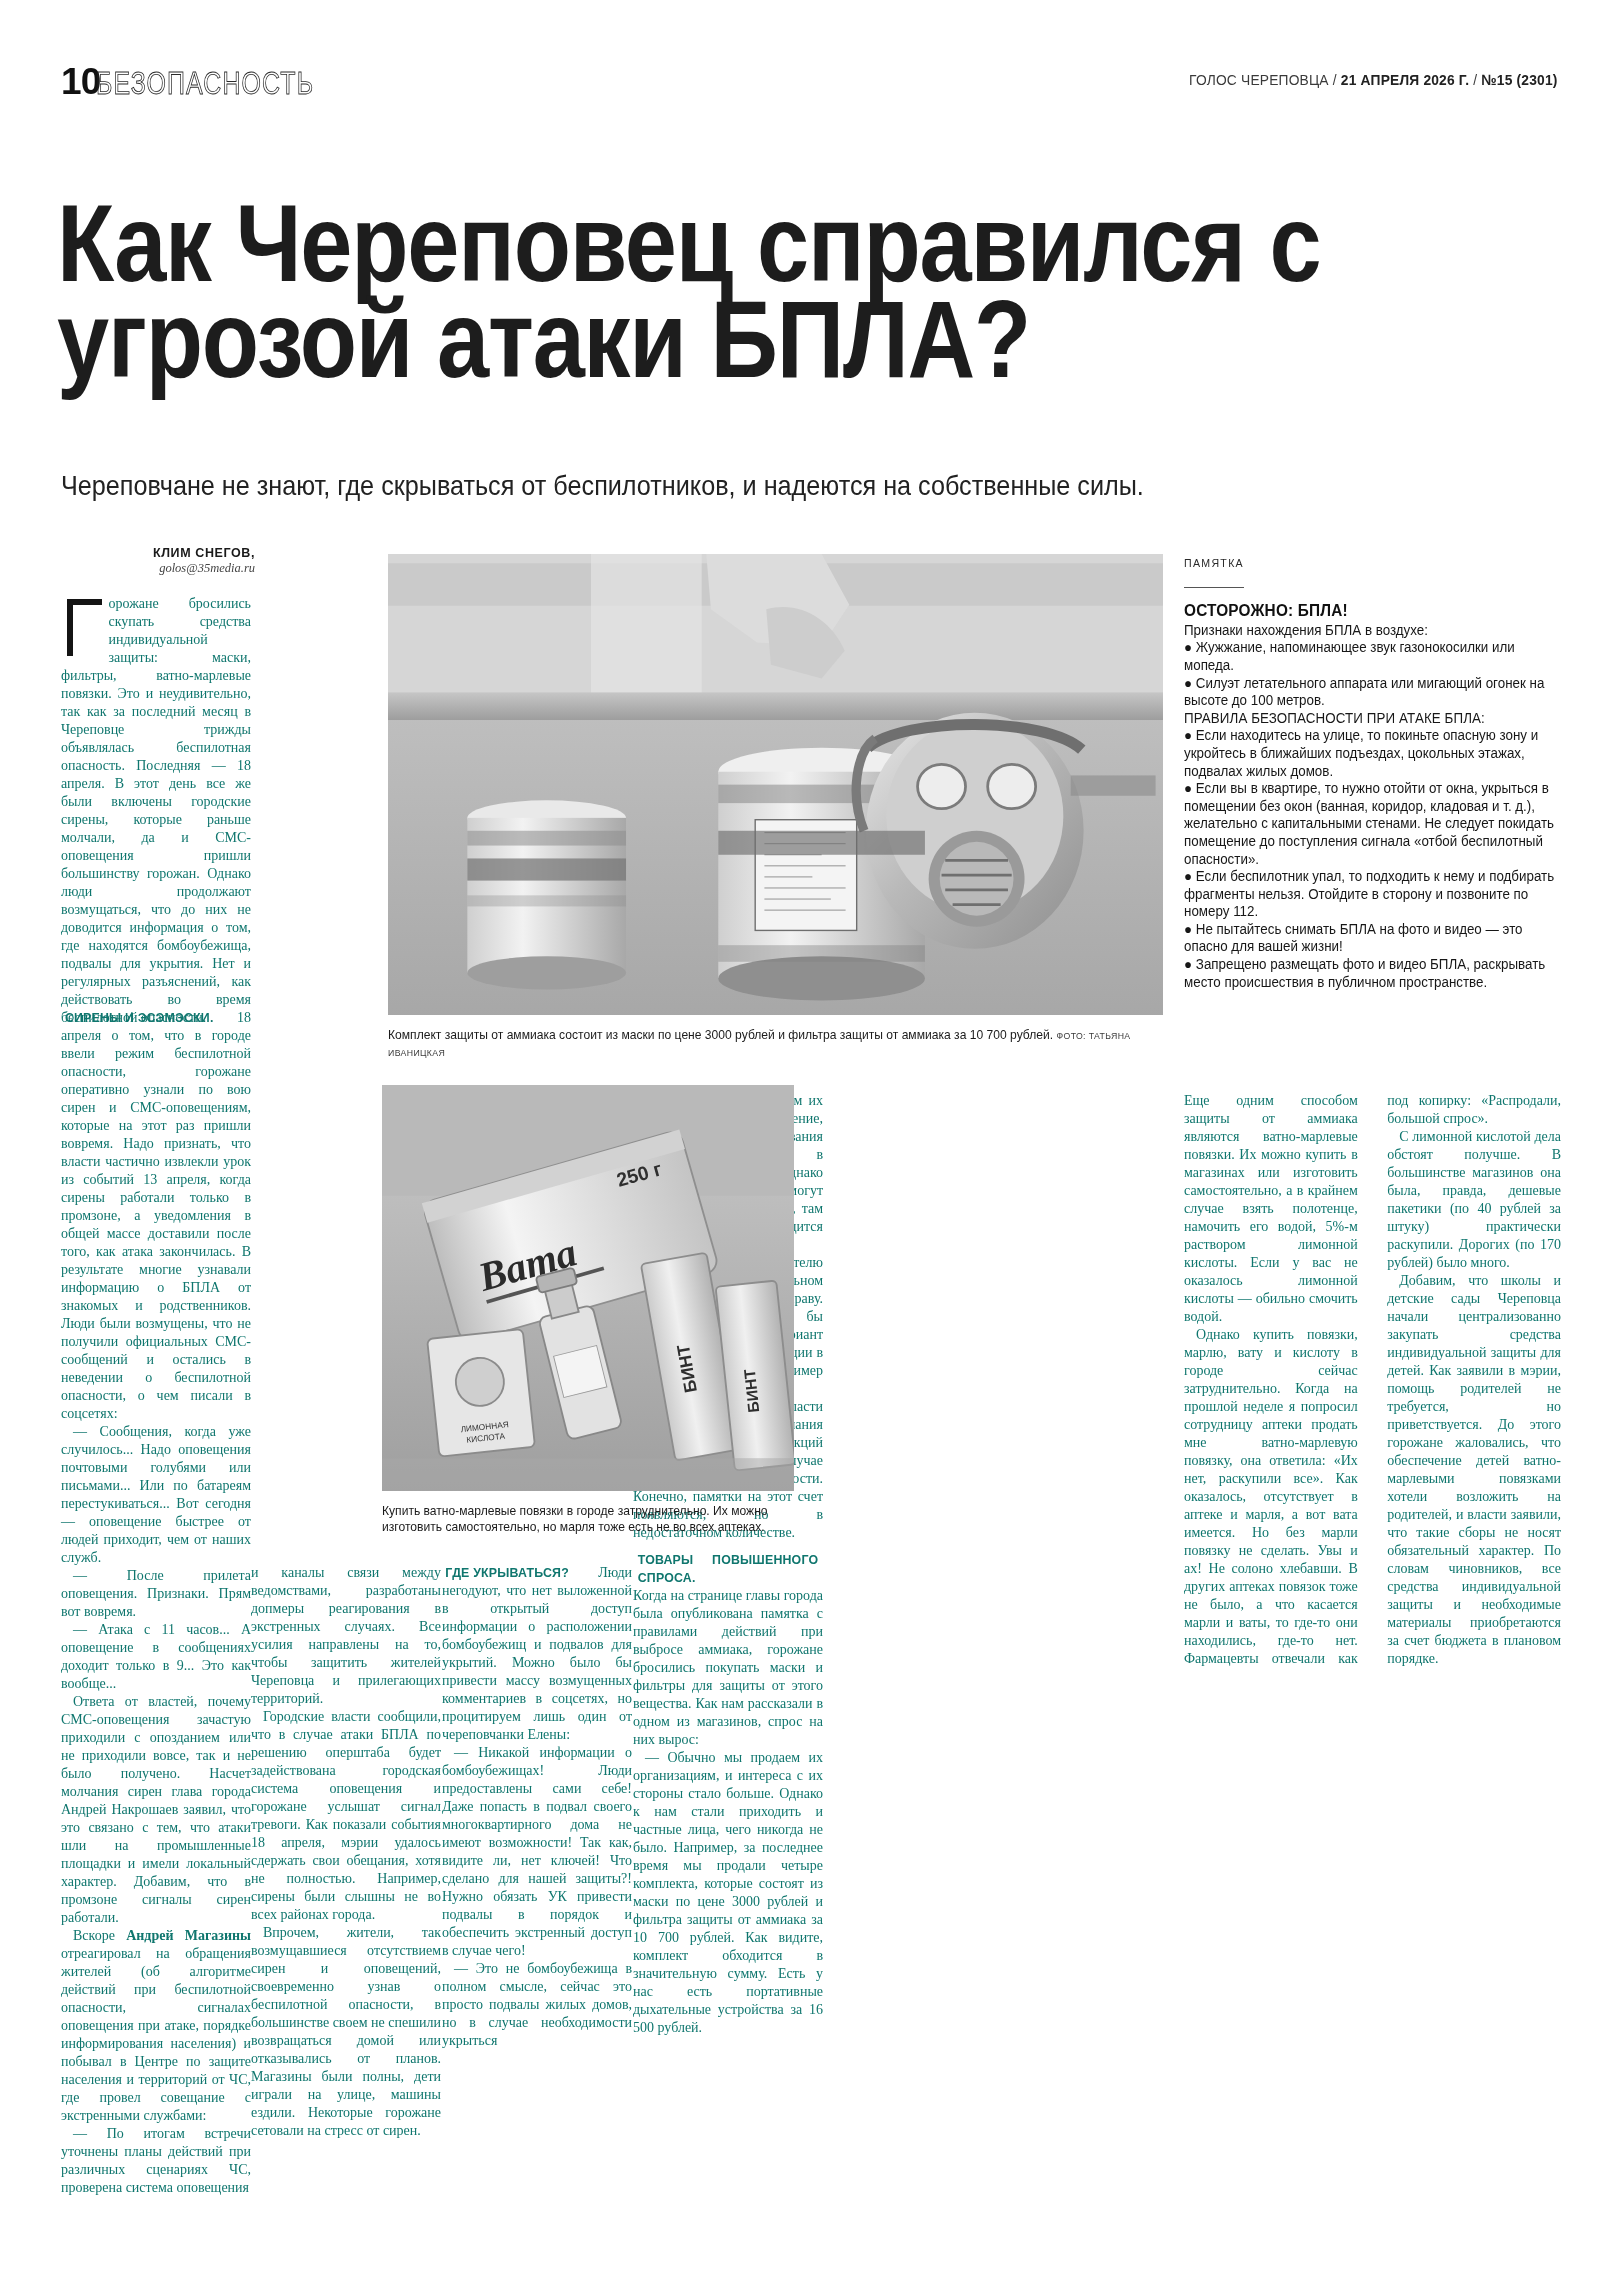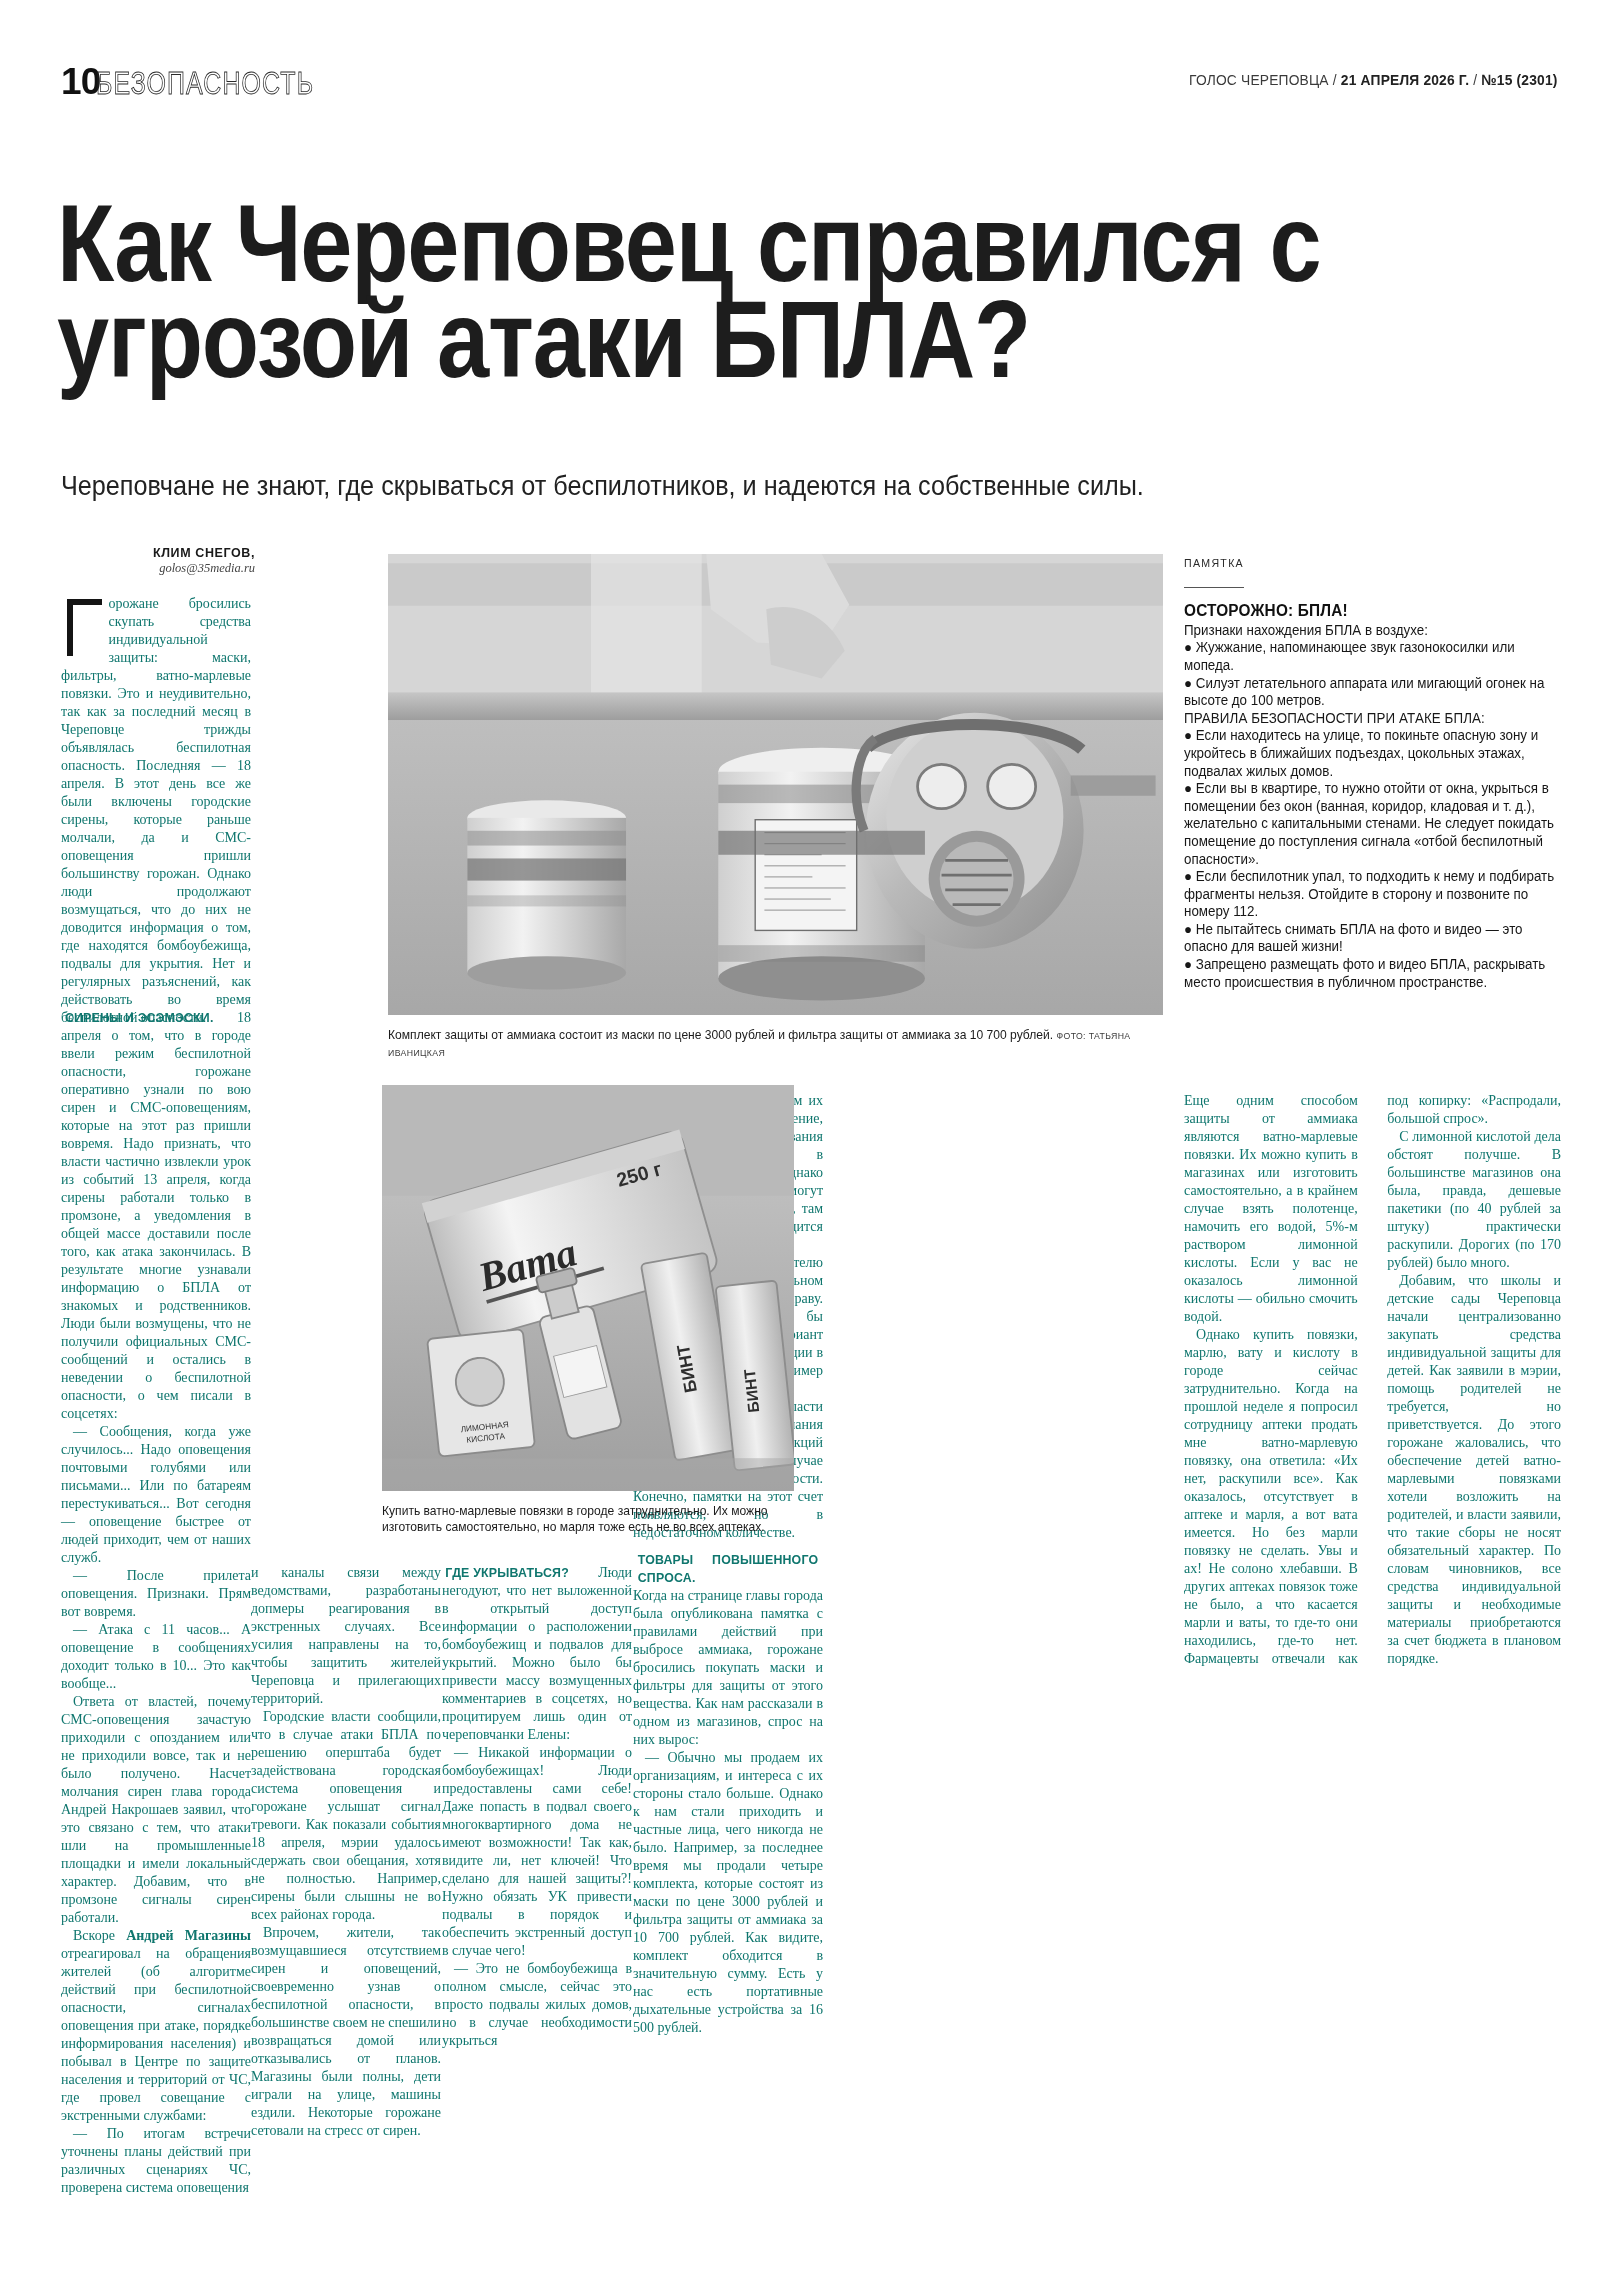--- a/index.html
+++ b/index.html
@@ -174,21 +174,21 @@
     <div class="dropcap-wrap">
       <span class="dropcap"></span>
       <p class="noind">орожане бросились скупать средства индивидуальной защиты: маски, фильтры, ватно-марлевые повязки. Это и неудивительно, так как за последний месяц в Череповце трижды объявлялась беспилотная опасность. Последняя — 18 апреля. В этот день все же были включены городские сирены, которые раньше молчали, да и СМС-оповещения пришли большинству горожан. Однако люди продолжают возмущаться, что до них не доводится информация о том, где находятся бомбоубежища, подвалы для укрытия. Нет и регулярных разъяснений, как действовать во время беспилотной опасности.</p>
     </div>
   </div>
 
   <div class="col" id="c1b" style="left:61px; top:1009px; width:190px; height:812px;">
     <p class="noind"><b class="sub">СИРЕНЫ И ЭСЭМЭСКИ.</b> <span>18 апреля о том, что в городе ввели режим беспилотной опасности, горожане оперативно узнали по вою сирен и СМС-оповещениям, которые на этот раз пришли вовремя. Надо признать, что власти частично извлекли урок из событий 13 апреля, когда сирены работали только в промзоне, а уведомления в общей массе доставили после того, как атака закончилась. В результате многие узнавали информацию о БПЛА от знакомых и родственников. Люди были возмущены, что не получили официальных СМС-сообщений и остались в неведении о беспилотной опасности, о чем писали в соцсетях:</span></p>
     <p>— Сообщения, когда уже случилось... Надо оповещения почтовыми голубями или письмами... Или по батареям перестукиваться... Вот сегодня — оповещение быстрее от людей приходит, чем от наших служб.</p>
     <p>— После прилета оповещения. Признаки. Прям вот вовремя.</p>
-    <p>— Атака с 11 часов... А оповещение в сообщениях доходит только в 10... Это как вообще...</p>
+    <p>— Атака с 11 часов... А оповещение в сообщениях доходит только в 9... Это как вообще...</p>
     <p>Ответа от властей, почему СМС-оповещения зачастую приходили с опозданием или не приходили вовсе, так и не было получено. Насчет молчания сирен глава города Андрей Накрошаев заявил, что это связано с тем, что атаки шли на промышленные площадки и имели локальный характер. Добавим, что в промзоне сигналы сирен работали.</p>
     <p><span>Вскоре </span><b class="nm">Андрей Магазины</b><span> отреагировал на обращения жителей (об алгоритме действий при беспилотной опасности, сигналах оповещения при атаке, порядке информирования населения) и побывал в Центре по защите населения и территорий от ЧС, где провел совещание с экстренными службами:</span></p>
     <p>— По итогам встречи уточнены планы действий при различных сценариях ЧС, проверена система оповещения</p>
   </div>
 
   <div class="col" id="c2" style="left:251px; top:1564px; width:190px; height:665px;">
     <p class="noind">и каналы связи между ведомствами, разработаны допмеры реагирования в экстренных случаях. Все усилия направлены на то, чтобы защитить жителей Череповца и прилегающих территорий.</p>
     <p>Городские власти сообщили, что в случае атаки БПЛА по решению оперштаба будет задействована городская система оповещения и горожане услышат сигнал тревоги. Как показали события 18 апреля, мэрии удалось сдержать свои обещания, хотя не полностью. Например, сирены были слышны не во всех районах города.</p>
     <p>Впрочем, жители, так возмущавшиеся отсутствием сирен и оповещений, своевременно узнав о беспилотной опасности, в большинстве своем не спешили возвращаться домой или отказывались от планов. Магазины были полны, дети играли на улице, машины ездили. Некоторые горожане сетовали на стресс от сирен.</p>
   </div>

